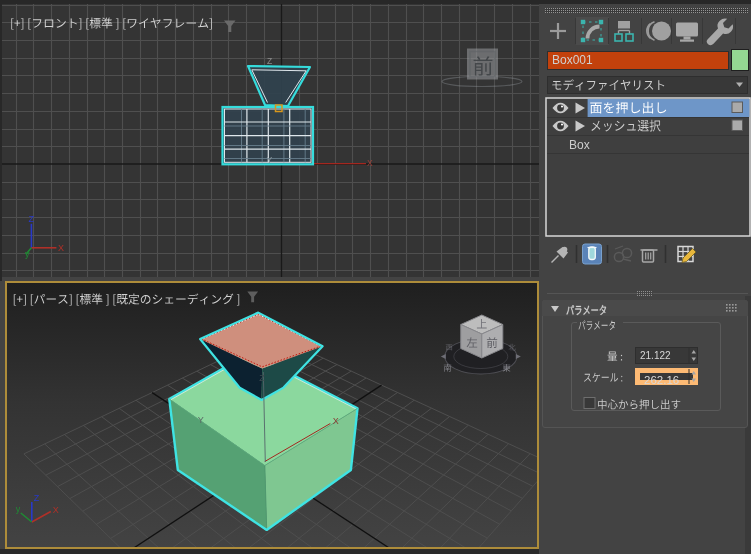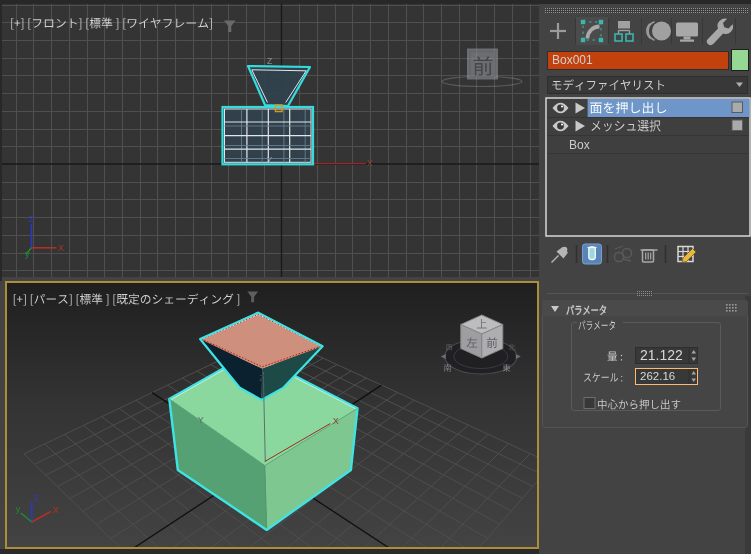--- a/index.html
+++ b/index.html
@@ -305,22 +305,22 @@
       <pattern id="dots2" width="2" height="2" patternUnits="userSpaceOnUse">
 <rect width="2" height="2" fill="#434343"></rect>
         <rect width="1" height="1" fill="#8e8e8e"></rect>
       </pattern>
     </defs>
   </svg>
 <div class="abs" style="left:542px;top:300px;width:206px;height:128px;background:#454545;border:1px solid #545454;border-radius:3px"></div>
 <div class="abs" style="left:542px;top:300px;width:206px;height:16px;background:#4a4a4a;border-radius:3px 3px 0 0"></div>
 <div class="abs" style="left:571px;top:322px;width:150px;height:89px;border:1px solid #5a5a5a;border-radius:3px"></div>
 <div class="abs" style="left:577px;top:316px;width:46px;height:12px;background:#454545"></div>
-<div class="abs" style="left:635px;top:347px;width:63px;height:17px;background:#383838;border:1px solid #2e2e2e;color:#d8d8d8;font-size:14px;line-height:15px;padding-left:4px">21.122</div>
-<div class="abs" style="left:635px;top:368px;width:63px;height:17px;background:#383838;border:1px solid #fdba74;color:#d8d8d8;font-size:11.5px;line-height:15px;padding-left:4px">262.16</div>
+<div class="abs" style="left:635px;top:347px;width:63px;height:17px;background:#383838;border:1px solid #2e2e2e;color:#d8d8d8;font-size:10px;line-height:15px;padding-left:4px">21.122</div>
+<div class="abs" style="left:635px;top:368px;width:63px;height:17px;background:#383838;border:5px solid #fdba74;color:#d8d8d8;font-size:11.5px;line-height:15px;padding-left:4px">262.16</div>
 <svg class="abs" style="left:539px;top:280px" width="212" height="274">
 <g transform="translate(0,-280)">
 <line x1="150" y1="348" x2="150" y2="363" stroke="#2e2e2e"></line>
 <path d="M152.5 353.5 l4.5 0 l-2.25 -3.5 z M152.5 357.5 l4.5 0 l-2.25 3.5 z" fill="#a5a5a5"></path>
 <line x1="150" y1="369" x2="150" y2="384" stroke="#2e2e2e"></line>
 <path d="M152.5 374.5 l4.5 0 l-2.25 -3.5 z M152.5 378.5 l4.5 0 l-2.25 3.5 z" fill="#a5a5a5"></path>
 <rect x="45" y="397.5" width="11" height="11" fill="#383838" stroke="#6e6e6e"></rect>
 <path d="M12 306 l8 0 l-4 6 z" fill="#c9c9c9"></path>
 <g transform="translate(27.0,314.5) scale(0.713,1)">
         <path d="M9.0 -8.0C9.0 -8.4 9.3 -8.8 9.8 -8.8C10.2 -8.8 10.5 -8.4 10.5 -8.0C10.5 -7.6 10.2 -7.3 9.8 -7.3C9.3 -7.3 9.0 -7.6 9.0 -8.0ZM8.5 -8.0C8.5 -7.3 9.1 -6.7 9.8 -6.7C10.5 -6.7 11.1 -7.3 11.1 -8.0C11.1 -8.7 10.5 -9.3 9.8 -9.3C9.1 -9.3 8.5 -8.7 8.5 -8.0ZM2.5 -3.5C2.1 -2.5 1.5 -1.3 0.7 -0.3L1.7 0.1C2.4 -0.8 3.0 -2.0 3.4 -3.1C3.9 -4.3 4.3 -6.0 4.5 -6.7C4.5 -6.9 4.6 -7.3 4.7 -7.5L3.6 -7.7C3.5 -6.4 3.0 -4.6 2.5 -3.5ZM8.2 -3.9C8.6 -2.7 9.2 -1.1 9.5 0.1L10.5 -0.3C10.2 -1.3 9.6 -3.1 9.1 -4.2C8.6 -5.4 7.9 -7.0 7.4 -7.8L6.5 -7.5C7.0 -6.7 7.7 -5.1 8.2 -3.9Z M14.2 -8.6V-7.6C14.5 -7.6 14.8 -7.6 15.2 -7.6C15.8 -7.6 19.1 -7.6 19.7 -7.6C20.1 -7.6 20.5 -7.6 20.8 -7.6V-8.6C20.5 -8.5 20.1 -8.5 19.7 -8.5C19.0 -8.5 15.8 -8.5 15.2 -8.5C14.8 -8.5 14.5 -8.5 14.2 -8.6ZM21.6 -5.5 20.9 -5.9C20.8 -5.9 20.6 -5.9 20.3 -5.9C19.7 -5.9 14.8 -5.9 14.2 -5.9C13.9 -5.9 13.5 -5.9 13.1 -5.9V-5.0C13.5 -5.0 14.0 -5.0 14.2 -5.0C14.9 -5.0 19.8 -5.0 20.4 -5.0C20.1 -4.2 19.7 -3.2 19.0 -2.4C18.0 -1.4 16.6 -0.7 14.9 -0.3L15.7 0.5C17.1 0.1 18.6 -0.6 19.8 -1.9C20.6 -2.9 21.1 -4.1 21.4 -5.2C21.5 -5.3 21.5 -5.4 21.6 -5.5Z M26.2 -7.0 25.6 -6.3C26.7 -5.6 28.0 -4.7 28.9 -4.0C27.7 -2.6 26.3 -1.3 24.3 -0.4L25.1 0.3C27.1 -0.7 28.5 -2.1 29.6 -3.4C30.6 -2.5 31.5 -1.7 32.3 -0.7L33.1 -1.5C32.2 -2.4 31.2 -3.3 30.2 -4.1C31.0 -5.3 31.6 -6.5 31.9 -7.5C32.0 -7.8 32.2 -8.2 32.3 -8.4L31.3 -8.7C31.2 -8.5 31.1 -8.1 31.0 -7.9C30.7 -6.9 30.2 -5.8 29.5 -4.7C28.6 -5.5 27.2 -6.4 26.2 -7.0Z M35.7 -5.0V-3.9C36.0 -3.9 36.6 -3.9 37.3 -3.9C38.1 -3.9 42.7 -3.9 43.6 -3.9C44.1 -3.9 44.6 -3.9 44.8 -3.9V-5.0C44.6 -5.0 44.1 -4.9 43.6 -4.9C42.7 -4.9 38.1 -4.9 37.3 -4.9C36.6 -4.9 36.0 -5.0 35.7 -5.0Z M52.2 -9.0 51.1 -9.4C51.0 -9.1 50.9 -8.7 50.7 -8.5C50.2 -7.4 49.0 -5.7 47.1 -4.5L47.8 -3.9C49.1 -4.7 50.1 -5.9 50.9 -6.9H54.8C54.5 -6.0 53.9 -4.7 53.2 -3.7C52.4 -4.3 51.5 -4.8 50.8 -5.3L50.2 -4.6C50.9 -4.2 51.8 -3.6 52.6 -3.0C51.6 -1.9 50.1 -0.8 48.1 -0.2L49.0 0.5C50.9 -0.2 52.3 -1.3 53.3 -2.4C53.8 -2.0 54.3 -1.7 54.6 -1.4L55.3 -2.2C54.9 -2.5 54.5 -2.8 54.0 -3.2C54.8 -4.3 55.5 -5.7 55.8 -6.8C55.8 -6.9 55.9 -7.2 56.0 -7.4L55.3 -7.8C55.1 -7.8 54.8 -7.7 54.5 -7.7H51.4L51.6 -8.1C51.8 -8.3 52.0 -8.7 52.2 -9.0Z" fill="#d9d9d9" stroke="#d9d9d9" stroke-width="0.4"></path>

